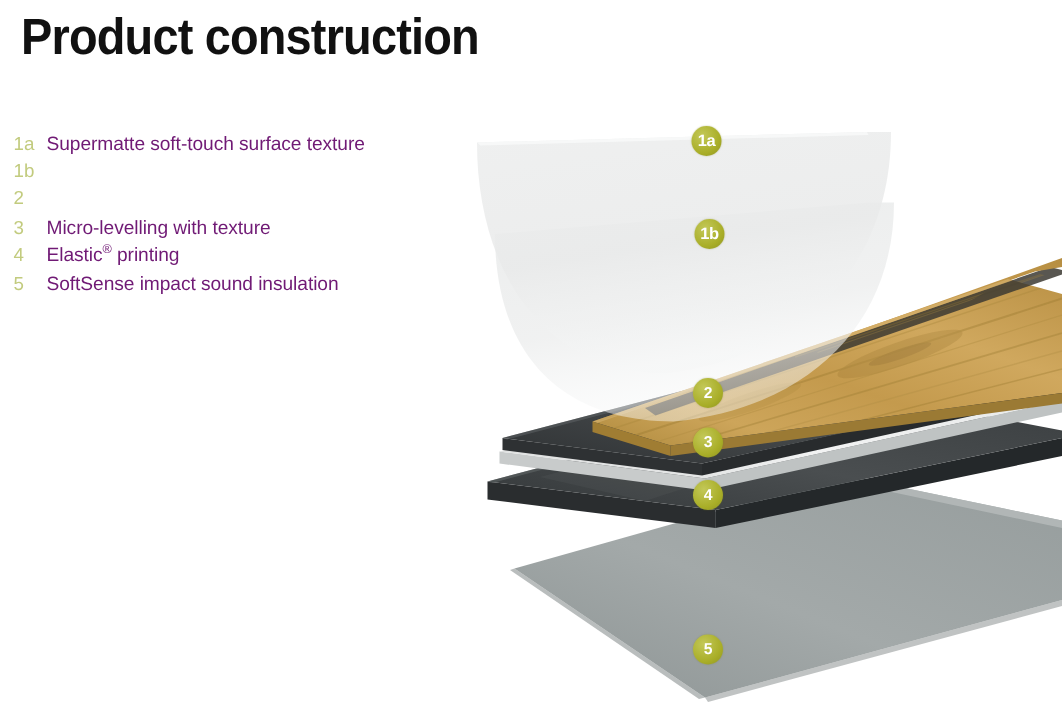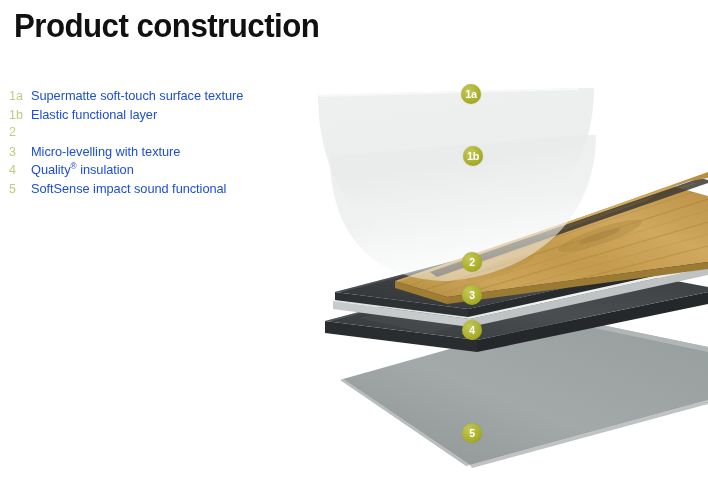--- a/index.html
+++ b/index.html
@@ -47,21 +47,21 @@
     width: 24px;
     flex: 0 0 24px;
     color: #c2cb7e;
     font-size: 12.5px;
     font-weight: normal;
     text-align: left;
     padding-left: 2px;
     box-sizing: border-box;
   }
   .legend-label {
-    color: #1d4ed8;
+    color: #701a75;
     font-size: 12.8px;
     letter-spacing: -0.05px;
     white-space: nowrap;
     text-align: right;
   }
   .legend-label sup {
     font-size: 8.4px;
     vertical-align: super;
     line-height: 0;
   }
@@ -106,40 +106,39 @@
 
 <div id="legend">
 
   <div class="legend-row">
     <span class="legend-num">1a</span>
     <span class="legend-label">Supermatte soft-touch surface texture</span>
   </div>
 
   <div class="legend-row">
     <span class="legend-num">1b</span>
-    <span class="legend-label">Elastic functional layer</span>
   </div>
 
   <div class="legend-row">
     <span class="legend-num">2</span>
   </div>
 
   <div class="legend-row">
     <span class="legend-num">3</span>
     <span class="legend-label">Micro-levelling with texture</span>
   </div>
 
   <div class="legend-row">
     <span class="legend-num">4</span>
-    <span class="legend-label"><span>Quality</span><sup>®</sup> <span>insulation</span></span>
+    <span class="legend-label"><span>Elastic</span><sup>®</sup> <span>printing</span></span>
   </div>
 
   <div class="legend-row">
     <span class="legend-num">5</span>
-    <span class="legend-label">SoftSense impact sound functional</span>
+    <span class="legend-label">SoftSense impact sound insulation</span>
   </div>
 
 </div>
 
 <div id="diagram">
 <svg viewBox="0 0 708 479" xmlns="http://www.w3.org/2000/svg">
   <defs>
 
     <linearGradient id="woodGrad" x1="0" y1="1" x2="1" y2="0">
       <stop offset="0%" stop-color="#b08b3e"></stop>

